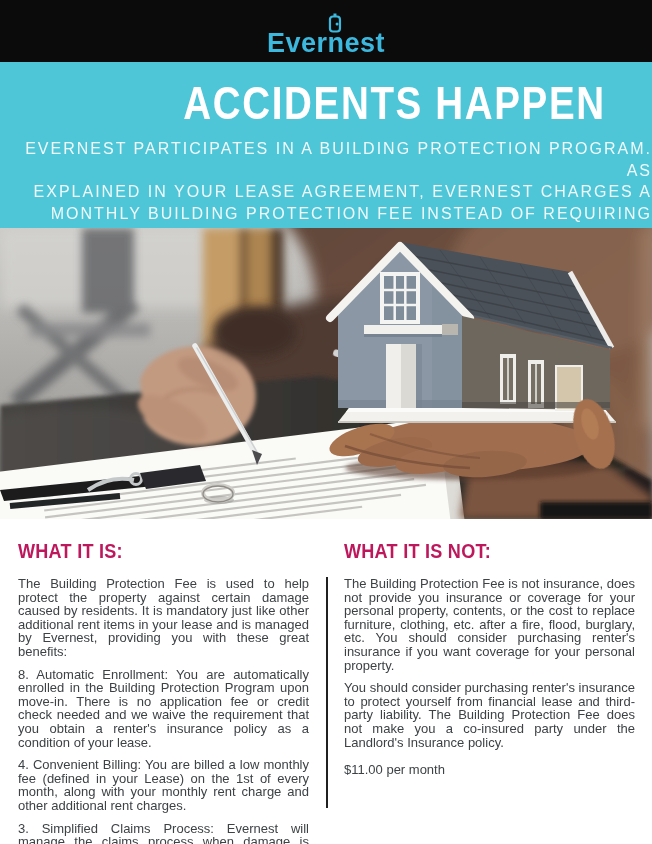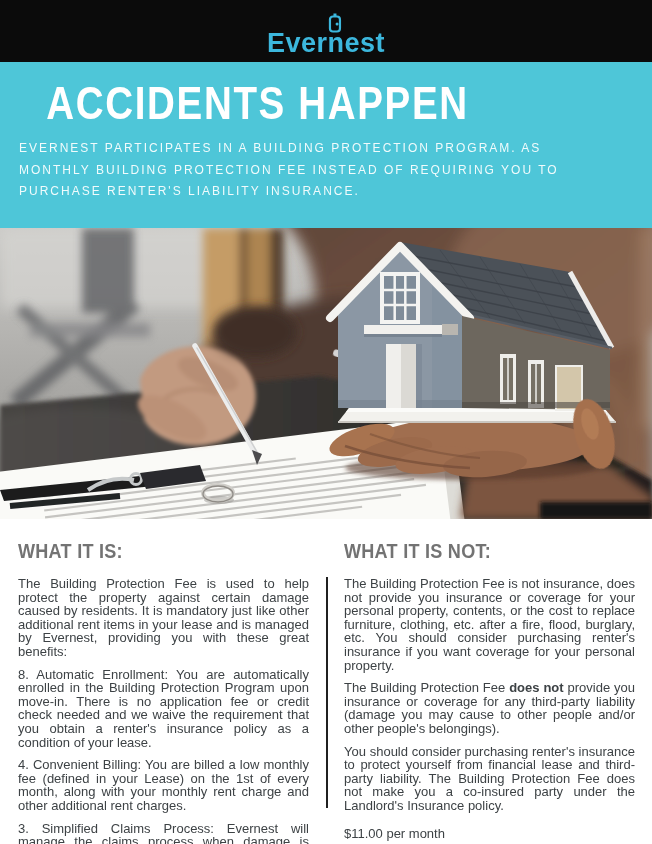--- a/index.html
+++ b/index.html
@@ -6,32 +6,32 @@
   .page{
     position:relative;width:652px;height:844px;margin:0 auto;background:#ffffff;
     font-family:Liberation Sans, sans-serif;overflow:hidden;
   }
   
   .topbar{position:relative;height:62px;background:#0b0b0b;}
   .logo{position:absolute;left:50%;bottom:5px;transform:translateX(-50%);text-align:center;}
   .logo-text{font-size:27px;font-weight:bold;color:#3cb7dd;letter-spacing:.5px;line-height:1;}
   .logo-icon{position:absolute;top:-17px;left:58%;transform:translateX(-50%);}
   
-  .banner{height:166px;background:#4ec6d8;text-align:left;padding-top:17px;box-sizing:border-box;}
+  .banner{height:166px;background:#4ec6d8;text-align:right;padding-top:17px;box-sizing:border-box;}
   .banner h1{margin:0;font-size:47px;line-height:1;font-weight:bold;color:#ffffff;}
   .squeeze{display:inline-block;transform:scaleX(.82);transform-origin:center;letter-spacing:2px;white-space:nowrap;}
   .subtitle{margin-top:12px;}
-  .subtitle div{font-size:12px;letter-spacing:2px;line-height:21.5px;color:#f0fbfc;padding-left:19px;}
+  .subtitle div{font-size:16px;letter-spacing:2px;line-height:21.5px;color:#f0fbfc;padding-left:19px;}
   
   .photo{display:block;width:652px;height:291px;}
   
   .content{display:flex;padding:21px 17px 0 18px;}
   .col{flex:1;min-width:0;}
   .divider{width:2px;background:#202020;margin:37px 16px 0 17px;height:231px;flex:none;}
-  h2{color:#737373;font-size:21px;line-height:22px;margin:0 0 15px 0;font-weight:bold;}
+  h2{color:#be185d;font-size:21px;line-height:22px;margin:0 0 15px 0;font-weight:bold;}
   .squeeze-l{display:inline-block;transform:scaleX(.86);transform-origin:left center;letter-spacing:.3px;white-space:nowrap;}
   .col p{font-size:13px;line-height:13.6px;color:#3d4245;text-align:justify;margin:0 0 9px 0;}
   .price{margin-top:14px !important;text-align:center;}
   b{font-weight:bold;}
 </style>
 </head>
 <body>
 
 <div class="page">
 
@@ -45,20 +45,21 @@
         </svg>
       </span>
       <span class="logo-text">Evernest</span>
     </div>
   </div>
 
   <div class="banner">
     <h1><span class="squeeze">ACCIDENTS HAPPEN</span></h1>
     <div class="subtitle">
       <div>EVERNEST PARTICIPATES IN A BUILDING PROTECTION PROGRAM. AS</div>
+      <div>EXPLAINED IN YOUR LEASE AGREEMENT, EVERNEST CHARGES A</div>
       <div>MONTHLY BUILDING PROTECTION FEE INSTEAD OF REQUIRING YOU TO</div>
       <div>PURCHASE RENTER'S LIABILITY INSURANCE.</div>
     </div>
   </div>
 
   <svg class="photo" viewBox="0 0 652 291" aria-hidden="true">
     <defs>
       <filter id="b1" x="-20%" y="-20%" width="140%" height="140%">
           <feGaussianBlur stdDeviation="0.7"></feGaussianBlur>
         </filter>
@@ -254,19 +255,18 @@
       <h2><span class="squeeze-l">WHAT IT IS:</span></h2>
       <p>The Building Protection Fee is used to help protect the property against certain damage caused by residents. It is mandatory just like other additional rent items in your lease and is managed by Evernest, providing you with these great benefits:</p>
       <p>8. Automatic Enrollment: You are automatically enrolled in the Building Protection Program upon move-in. There is no application fee or credit check needed and we waive the requirement that you obtain a renter's insurance policy as a condition of your lease.</p>
       <p>4. Convenient Billing: You are billed a low monthly fee (defined in your Lease) on the 1st of every month, along with your monthly rent charge and other additional rent charges.</p>
       <p>3. Simplified Claims Process: Evernest will manage the claims process when damage is caused to the property. All you need to do is contact your property manager immediately when an incident occurs, providing a detailed description of the incident along with photos. Then work with your property manager to schedule necessary inspections.</p>
     </div>
     <div class="divider"></div>
     <div class="col">
       <h2><span class="squeeze-l">WHAT IT IS NOT:</span></h2>
       <p>The Building Protection Fee is not insurance, does not provide you insurance or coverage for your personal property, contents, or the cost to replace furniture, clothing, etc. after a fire, flood, burglary, etc. You should consider purchasing renter's insurance if you want coverage for your personal property.</p>
-      <p><span>The Building Protection Fee </span><b>does not</b><span> provide you insurance or coverage for any third-party liability (damage you may cause to other people and/or other people's belongings).</span></p>
       <p>You should consider purchasing renter's insurance to protect yourself from financial lease and third-party liability. The Building Protection Fee does not make you a co-insured party under the Landlord's Insurance policy.</p>
       <p class="price">$11.00 per month</p>
     </div>
   </div>
 
 </div>
 
 </body></html>

